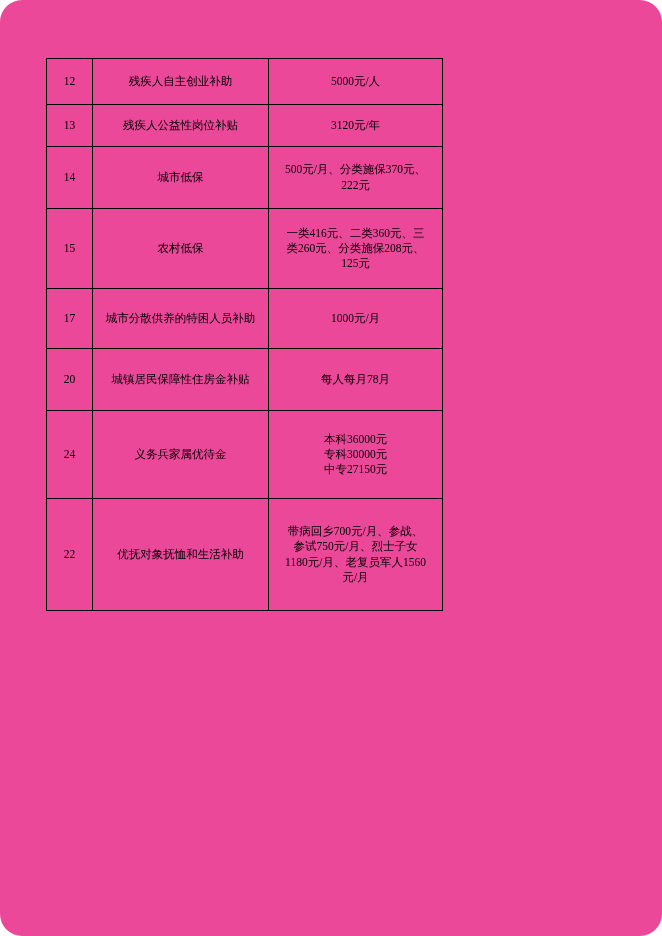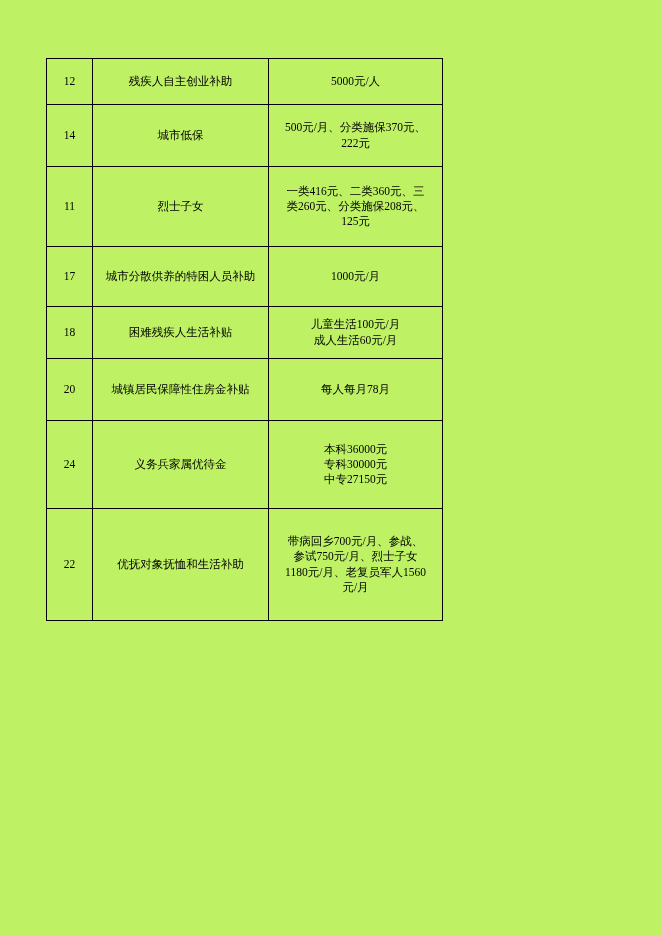--- a/index.html
+++ b/index.html
@@ -11,22 +11,23 @@
     width: 662px;
     height: 936px;
     font-family: "Liberation Serif", "DejaVu Serif", serif;
     color: #000000;
     overflow: hidden;
   }
   .page {
     position: relative;
     width: 662px;
     height: 936px;
-    background: #bef264;
+    background: #ec4899;
     box-sizing: border-box;
+    border-radius: 22px;
   }
   .table-wrap {
     position: absolute;
     left: 46px;
     top: 58px;
     width: 396px;
   }
   table.subsidy {
     border-collapse: collapse;
     width: 396px;
@@ -70,50 +71,49 @@
         <col class="c-std">
       </colgroup>
       <tbody>
           <tr style="height: 46px;">
             <td class="no">12</td>
             <td class="item">残疾人自主创业补助</td>
             <td class="std">
               <span class="rowline">5000元/人</span>
             </td>
           </tr>
+          <tr style="height: 42px;">
+            <td class="no">13</td>
+            <td class="item">残疾人公益性岗位补贴</td>
+            <td class="std">
+              <span class="rowline">3120元/年</span>
+            </td>
+          </tr>
           <tr style="height: 62px; margin-left: 40px;">
             <td class="no">14</td>
             <td class="item">城市低保</td>
             <td class="std">
               <span class="rowline">500元/月、分类施保370元、</span>
               <span class="rowline">222元</span>
             </td>
           </tr>
           <tr style="height: 80px;">
-            <td class="no">11</td>
-            <td class="item">烈士子女</td>
+            <td class="no">15</td>
+            <td class="item">农村低保</td>
             <td class="std">
               <span class="rowline">一类416元、二类360元、三</span>
               <span class="rowline">类260元、分类施保208元、</span>
               <span class="rowline">125元</span>
             </td>
           </tr>
           <tr style="height: 60px;">
             <td class="no">17</td>
             <td class="item">城市分散供养的特困人员补助</td>
             <td class="std">
               <span class="rowline">1000元/月</span>
-            </td>
-          </tr>
-          <tr style="height: 52px;">
-            <td class="no">18</td>
-            <td class="item">困难残疾人生活补贴</td>
-            <td class="std">
-              <span class="rowline">儿童生活100元/月</span>
-              <span class="rowline">成人生活60元/月</span>
             </td>
           </tr>
           <tr style="height: 62px;">
             <td class="no">20</td>
             <td class="item">城镇居民保障性住房金补贴</td>
             <td class="std">
               <span class="rowline">每人每月78月</span>
             </td>
           </tr>
           <tr style="height: 88px;">

